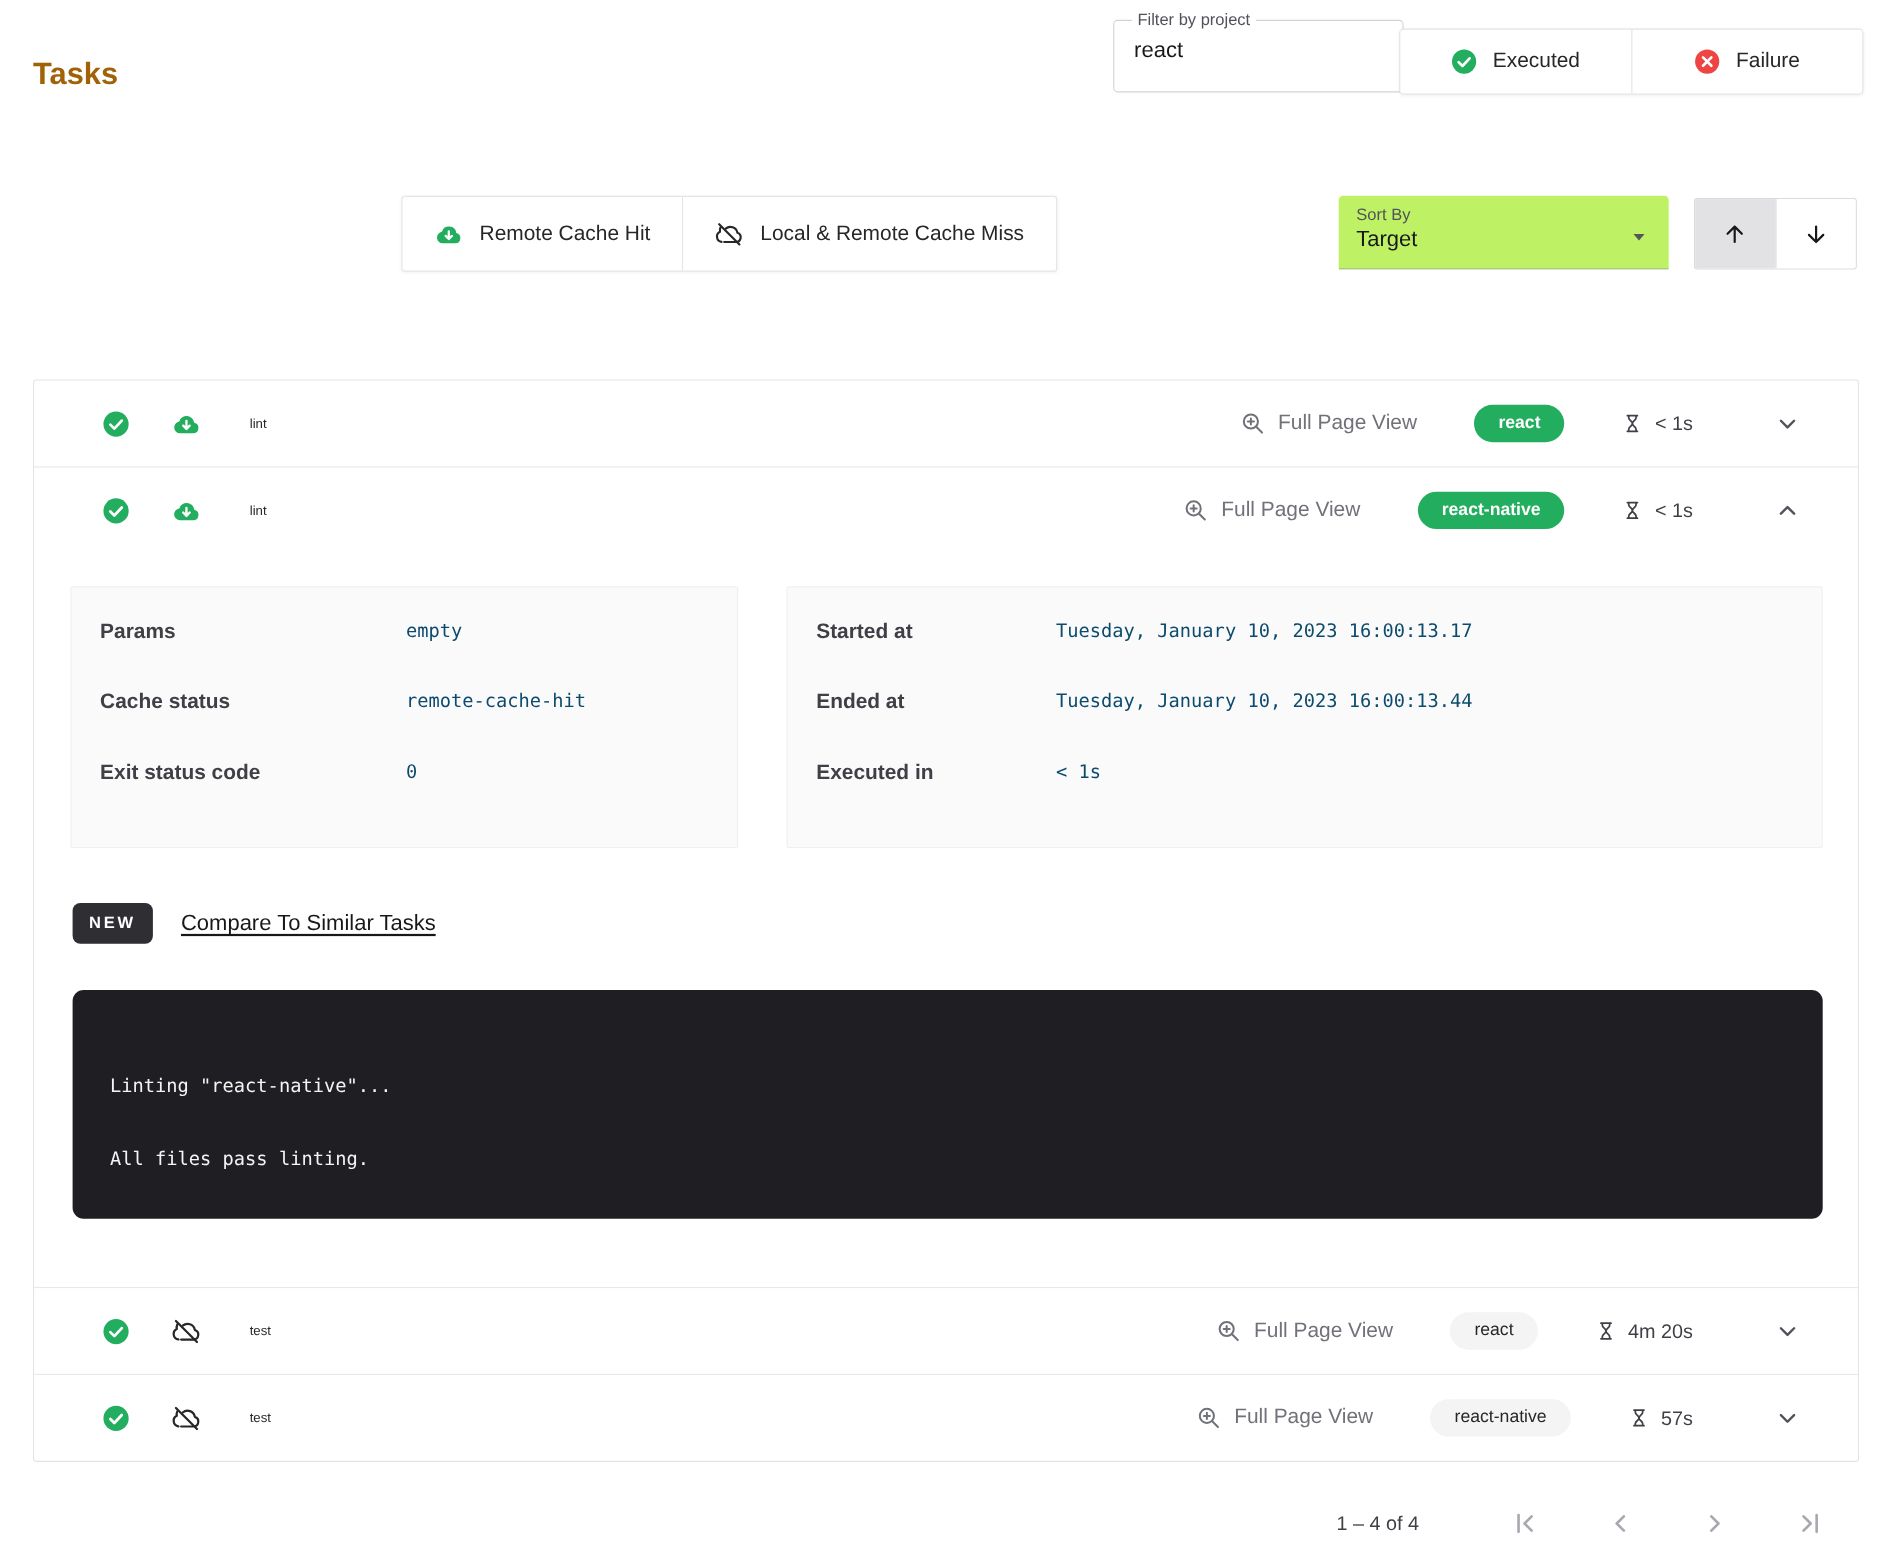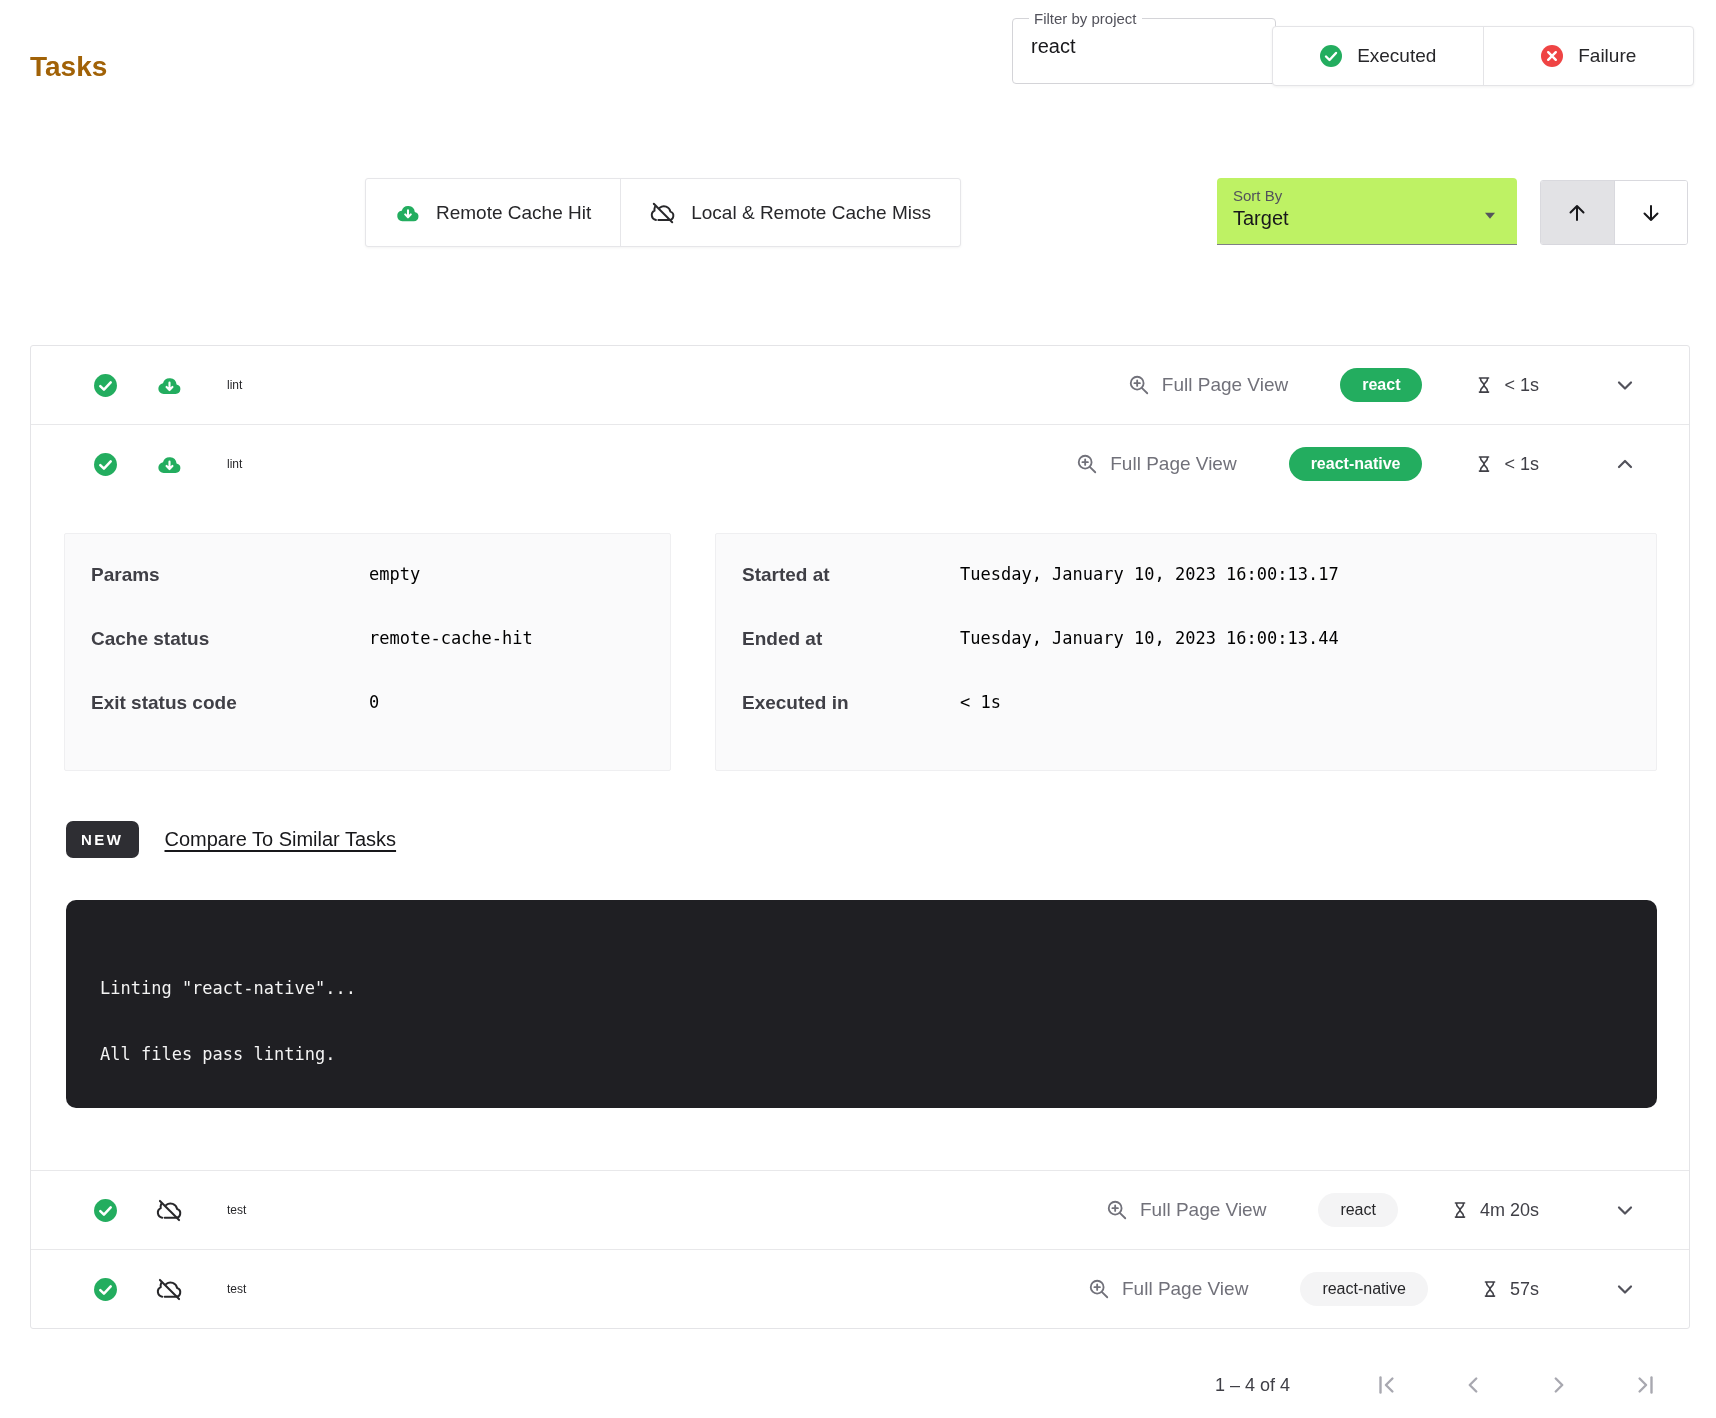--- a/index.html
+++ b/index.html
@@ -76,21 +76,21 @@
 
   
   .expanded{padding:30px 32px 62px 33px;}
   .detail-cards{display:flex;gap:44px;}
   .detail-card{background:#fafafb;border:1px solid #efeff1;border-radius:2px;padding:30px 0 14px 0;}
   .detail-card.left{width:605px;}
   .detail-card.right{flex:1;}
   .drow{display:flex;align-items:flex-start;padding:0 0 0 26px;margin-bottom:42px;}
   .dlabel{font-size:19px;font-weight:700;color:#3f3f46;width:278px;flex-shrink:0;}
   .detail-card.right .dlabel{width:218px;}
-  .dvalue{font-size:17px;color:#000000;}
+  .dvalue{font-size:17px;color:#0c4a6e;}
 
   .compare-row{margin-top:50px;display:flex;align-items:center;gap:26px;padding-left:2px;}
   .new-badge{background:#2e2e33;color:#fff;font-size:15px;font-weight:700;letter-spacing:2.5px;padding:10px 15px;border-radius:7px;}
   .compare-link{font-size:20px;color:#18181b;text-decoration:underline;text-underline-offset:4px;}
 
   .terminal{
     margin:42px 0 0 2px;height:208px;box-sizing:border-box;
     background:#1f1f23;border-radius:10px;padding:72px 34px 0 34px;
   }
   .tline{font-size:17px;color:#f4f4f4;min-height:33px;line-height:33px;white-space:pre;}

